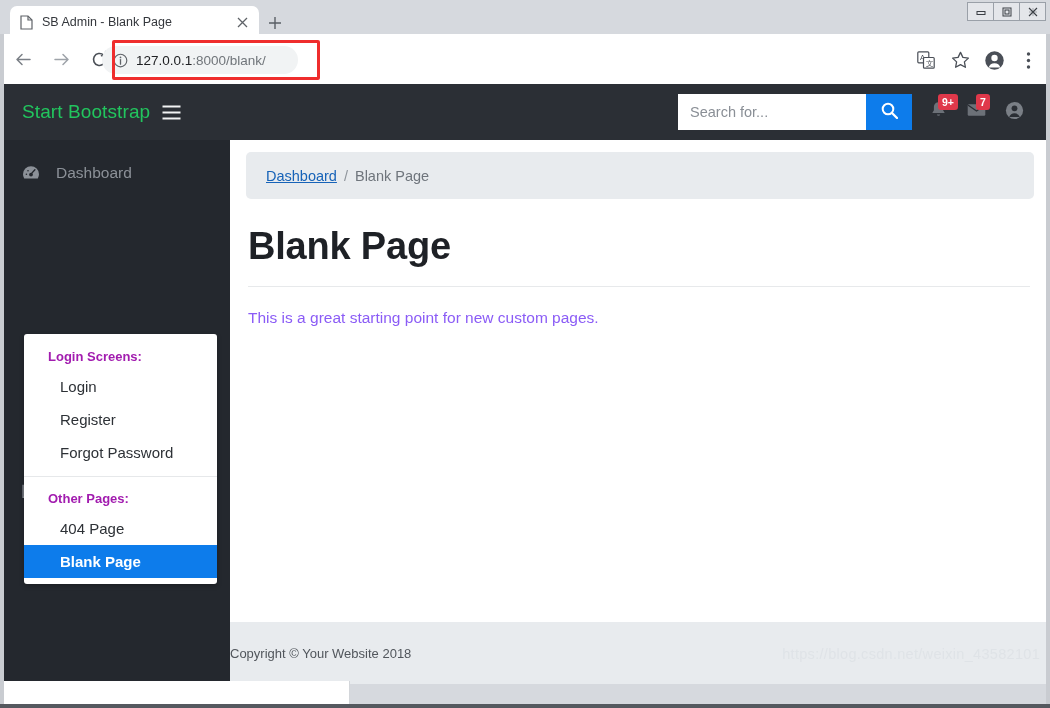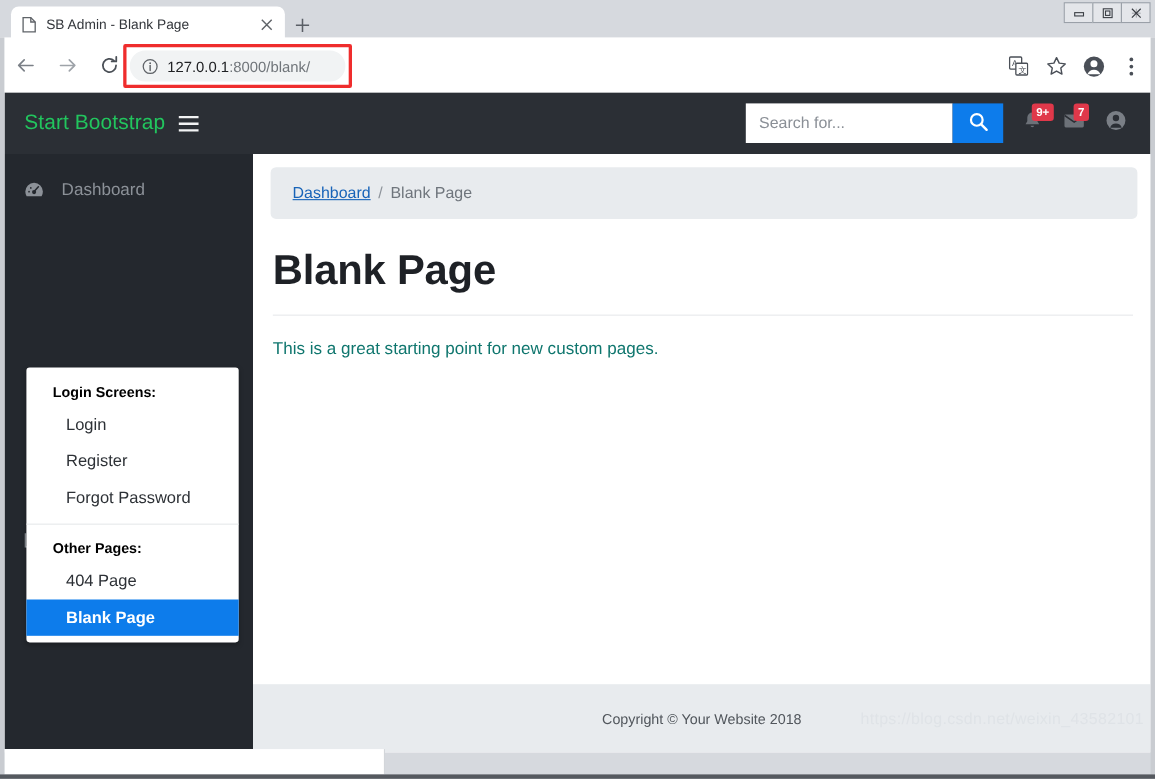--- a/index.html
+++ b/index.html
@@ -107,21 +107,21 @@
   .nav-btn {
     width: 30px; height: 30px;
     margin-left: 8px;
     display: flex; align-items: center; justify-content: center;
     color: #7b8087;
   }
   .nav-btn.reload { color: #4a4f56; }
 
   .urlbar-wrap {
     position: absolute;
-    left: 118px; top: 46px;
+    left: 102px; top: 46px;
     width: 196px;
     height: 28px;
     background: #f1f3f4;
     border-radius: 14px;
     display: flex;
     align-items: center;
     padding: 0 10px;
   }
   .url-info-icon {
     width: 16px; height: 16px;
@@ -288,21 +288,21 @@
     position: absolute;
     left: 20px; top: 250px;
     width: 193px;
     background: #ffffff;
     border-radius: 3px;
     padding: 8px 0 6px 0;
     box-shadow: 0 2px 5px rgba(0,0,0,0.25);
   }
   .dd-header {
     font-size: 13px;
-    color: #000000;
+    color: #a21caf;
     padding: 7px 24px 6px 24px;
     font-weight: bold;
   }
   .dd-item {
     font-size: 15px;
     color: #2d3136;
     padding: 8px 36px;
     white-space: nowrap;
   }
   .dd-item.active {
@@ -349,33 +349,32 @@
     letter-spacing: -0.2px;
   }
   .heading-rule {
     margin: 18px 16px 0 18px;
     height: 1px;
     background: #e7e9eb;
   }
   .page-text {
     margin: 22px 0 0 18px;
     font-size: 15.5px;
-    color: #0f766e;
+    color: #8b5cf6;
   }
 
   
   .app-footer {
     position: absolute;
     left: 226px; top: 538px;
     width: 816px;
     height: 62px;
     background: #e8ebee;
     display: flex;
     align-items: center;
-    justify-content: center;
   }
   .footer-text {
     font-size: 13px;
     color: #51565c;
   }
 
   .watermark {
     position: absolute;
     right: 6px;
     bottom: 22px;

